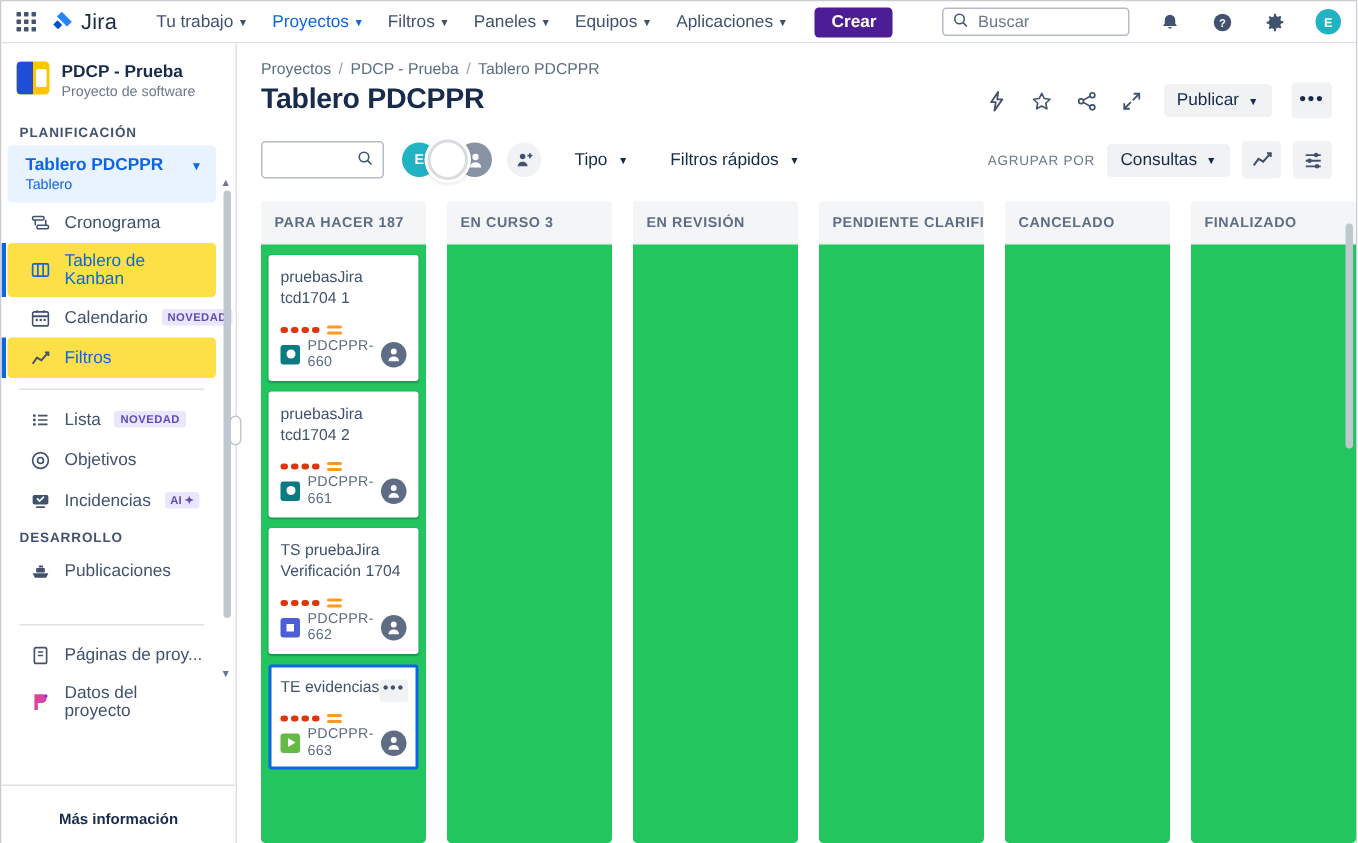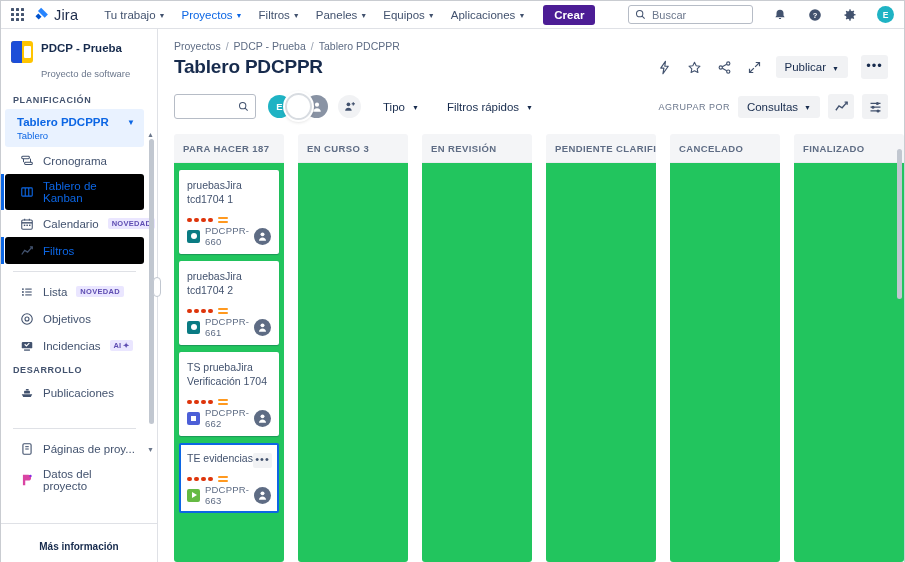--- a/index.html
+++ b/index.html
@@ -58,37 +58,37 @@
   .sidebar {
     width: 157px; background: #fff; border-right: 1px solid #dfe1e6;
     position: relative; display: flex; flex-direction: column;
   }
   .proj-head { display: flex; gap: 8px; padding: 12px 10px 10px 10px; align-items: flex-start; cursor: pointer;}
   .proj-icon { width: 22px; height: 22px; border-radius: 3px; background: #ffc400; position: relative;
     overflow: hidden; flex: none; }
   .proj-icon .b1 { position:absolute; left:0; top:0; width:11px; height:22px; background:#1d4ed8;}
   .proj-icon .b2 { position:absolute; left:13px; top:5px; width:7px; height:12px; background:#fff; border-radius:1px;}
   .proj-name { font-size: 11.5px; font-weight: 600; color: #172b4d; line-height: 14px; }
-  .proj-sub { font-size: 9.5px; color: #6b778c; margin-top: 13px; }
+  .proj-sub { font-size: 9.5px; color: #6b778c; margin-top: 1px; }
 
   .sb-scroll { flex: 1; overflow: hidden; position: relative; padding-right: 9px; }
   .sb-section { font-size: 9px; font-weight: 700; color: #42526e; letter-spacing: .6px;
     padding: 6px 10px 4px 12px; }
   .sb-board {
     background: #e9f2ff; border-radius: 3px; margin: 0 4px; padding: 6px 10px 6px 12px; cursor: pointer;
     position: relative;
   }
   .sb-board-name { font-size: 11.5px; color: #0c66e4; font-weight: 600; line-height: 14px;}
   .sb-board-sub { font-size: 9.5px; color: #0c66e4; margin-top: 1px;}
   .sb-board .bcaret { position: absolute; right: 9px; top: 9px; color: #0c66e4; font-size: 8px;}
   .sb-item {
     display: flex; align-items: center; gap: 9px; padding: 6px 8px 6px 14px; margin: 0 4px;
     border-radius: 3px; cursor: pointer; font-size: 11.5px; color: #42526e; position: relative;
   }
-  .sb-item.sel { background: #000000; color: #0c66e4; }
+  .sb-item.sel { background: #fde047; color: #0c66e4; }
   .sb-item.sel::before {
     content:""; position:absolute; left:-4px; top:0; bottom:0; width:3px; background:#0c66e4;
   }
   .sb-ico { width: 15px; height: 15px; flex: none; display:flex; align-items:center; justify-content:center;}
   .badge-new {
     font-size: 7.5px; font-weight: 700; color: #5e4db2; background: #eae6ff;
     padding: 1px 4px; border-radius: 2px; letter-spacing: .3px;
   }
   .badge-ai {
     font-size: 7.5px; font-weight: 700; color: #5e4db2; background: #eae6ff;

